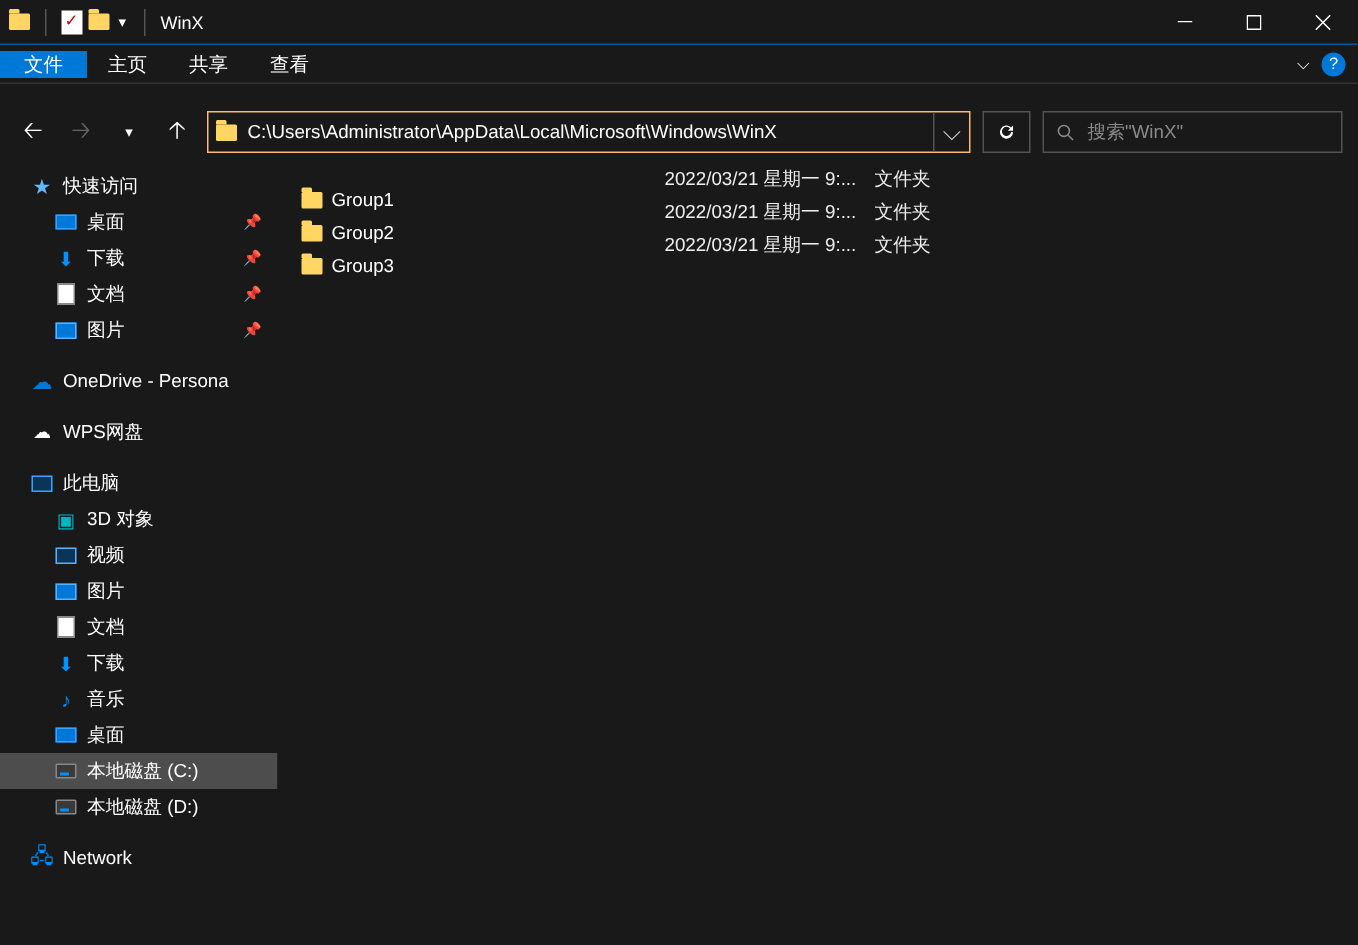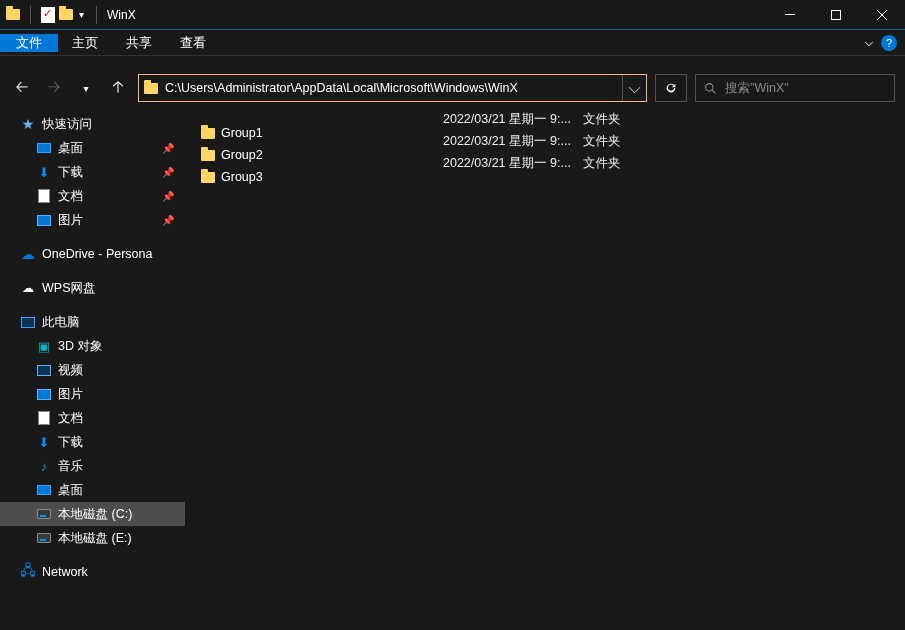--- a/index.html
+++ b/index.html
@@ -244,21 +244,21 @@
           <div class="sb-item sub2 sel">
             <span class="sb-icon">
               <div class="ico-disk"></div>
             </span>
             <span>本地磁盘 (C:)</span>
           </div>
           <div class="sb-item sub2">
             <span class="sb-icon">
               <div class="ico-disk"></div>
             </span>
-            <span>本地磁盘 (E:)</span>
+            <span>本地磁盘 (D:)</span>
           </div>
         </div>
     </div>
 
     <div class="sb-group">
       <div class="sb-item">
         <span class="sb-icon ico-net">🖧</span>
         <span>Network</span>
       </div>
     </div>

